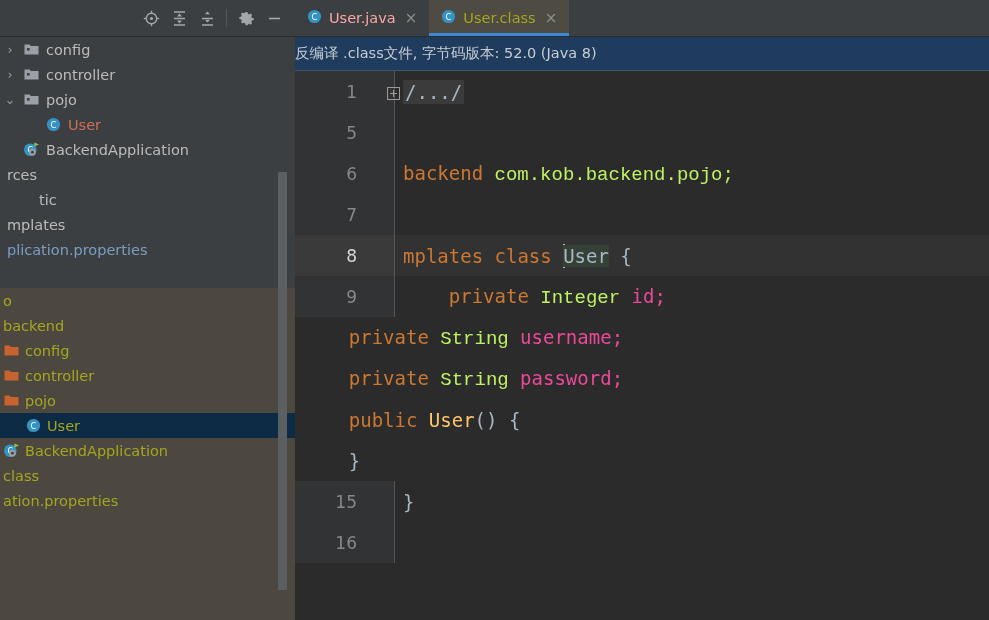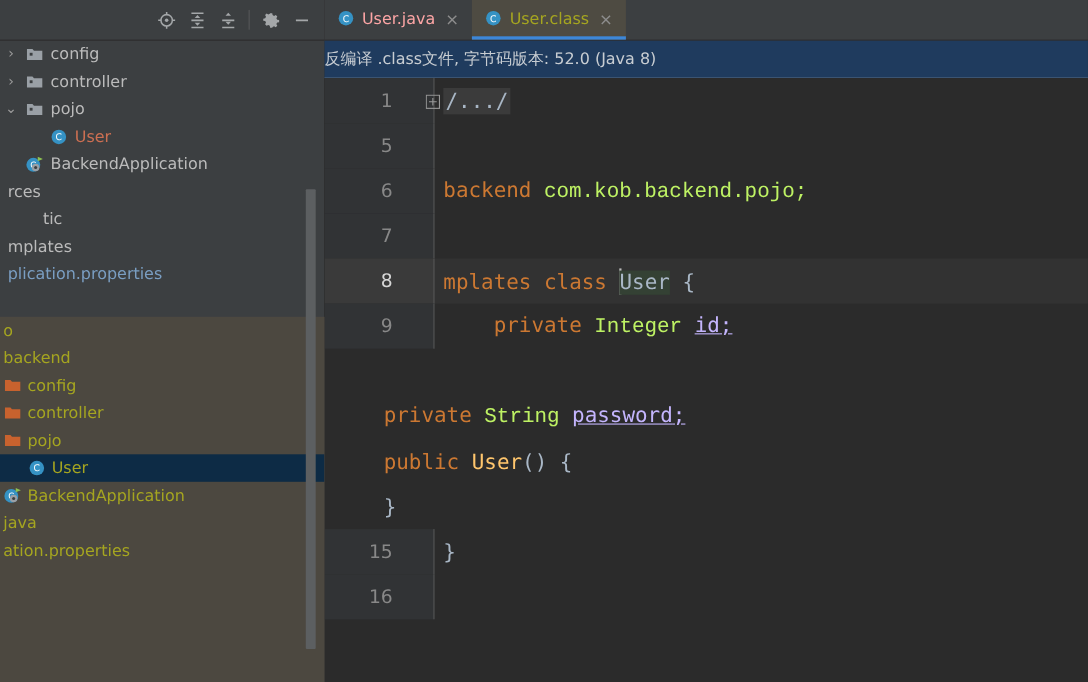--- a/index.html
+++ b/index.html
@@ -165,21 +165,21 @@
     transform: translateY(-50%);
     width: 16px; height: 16px; cursor: pointer;
     z-index: 5;
   }
   .code-text {
     flex: 1; padding-left: 8px;
     white-space: pre; color: #a9b7c6;
   }
   .kw   { color: #cc7832; }
   .type { color: #bef264; font-family: Liberation Mono, monospace; }
-  .fld  { color: #c4b5fd; text-decoration: underline; }
+  .fld  { color: #ec4899; }
   .mtd  { color: #ffc66d; }
   .punc { color: #a9b7c6; }
   .folded {
     background: #3b3b3b; color: #a9b7c6;
     padding: 1px 2px; cursor: pointer;
   }
   .sel-ident {
     background: #344134; position: relative;
   }
   .caret {
@@ -363,21 +363,21 @@
             <text x="7.3" y="10.8" font-size="8" font-family="DejaVu Sans,sans-serif" fill="#ffffff" text-anchor="middle">C</text>
             <circle cx="9.4" cy="10.2" r="3.4" fill="#9aa0a6"></circle>
             <circle cx="9.4" cy="10.2" r="1.4" fill="#3c3f41"></circle>
             <path d="M11.3 0.6 L16 2.6 L11.3 4.6Z" fill="#8ec252"></path>
           </svg>
         </span>
         <span class="pop-label">BackendApplication</span>
       </div>
       <div class="pop-row">
         <span style="display: inline-block; width: 0px;"></span>
-        <span class="pop-label">java</span>
+        <span class="pop-label">class</span>
       </div>
       <div class="pop-row">
         <span style="display: inline-block; width: 0px;"></span>
         <span class="pop-label">ation.properties</span>
       </div>
     </div>
 
   <div id="editor-area">
 
     <div id="tab-bar">
@@ -426,20 +426,21 @@
         </div>
         <div class="code-line current">
           <div class="gutter">8<span class="gutter-line"></span></div>
           <div class="code-text"><span class="kw">mplates class </span><span class="caret"></span><span class="sel-ident">User</span><span class="punc"> {</span></div>
         </div>
         <div class="code-line">
           <div class="gutter">9<span class="gutter-line"></span></div>
           <div class="code-text"><span class="punc">    </span><span class="kw">private </span><span class="type">Integer </span><span class="fld">id</span><span class="fld">;</span></div>
         </div>
         <div class="code-line">
+          <div class="code-text"><span class="punc">    </span><span class="kw">private </span><span class="type">String </span><span class="fld">username</span><span class="fld">;</span></div>
         </div>
         <div class="code-line">
           <div class="code-text"><span class="punc">    </span><span class="kw">private </span><span class="type">String </span><span class="fld">password</span><span class="fld">;</span></div>
         </div>
         <div class="code-line">
           <div class="code-text"><span class="punc">    </span><span class="kw">public </span><span class="mtd">User</span><span class="punc">() {</span></div>
         </div>
         <div class="code-line">
           <div class="code-text"><span class="punc">    }</span></div>
         </div>

